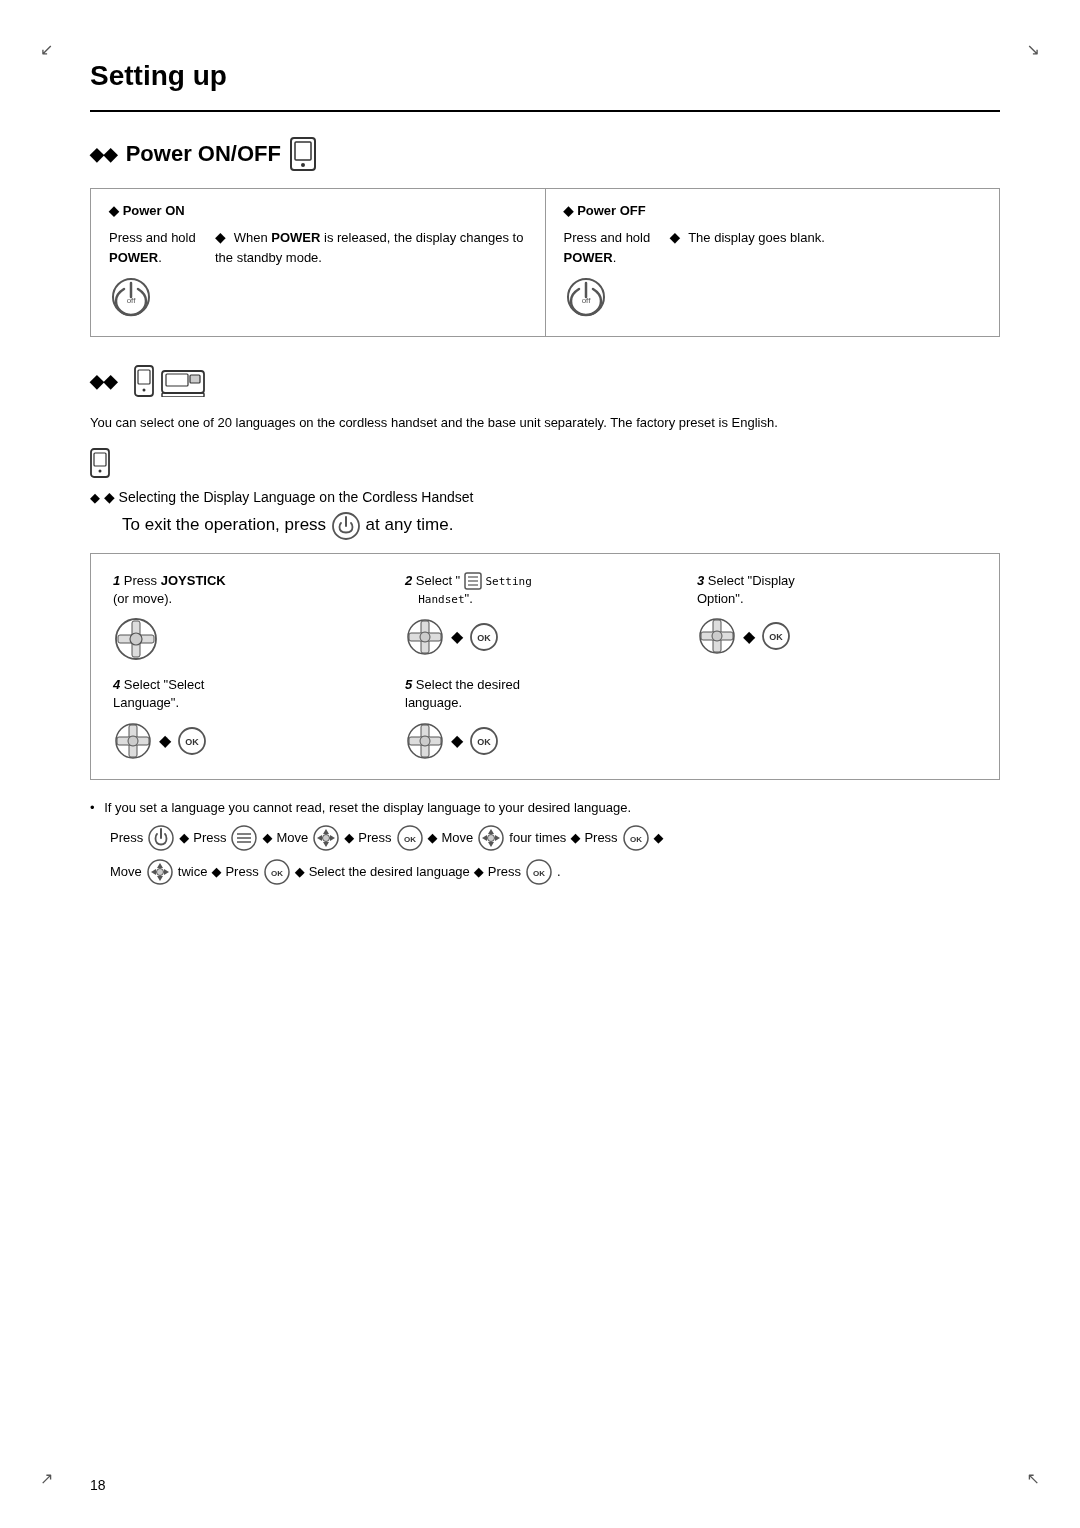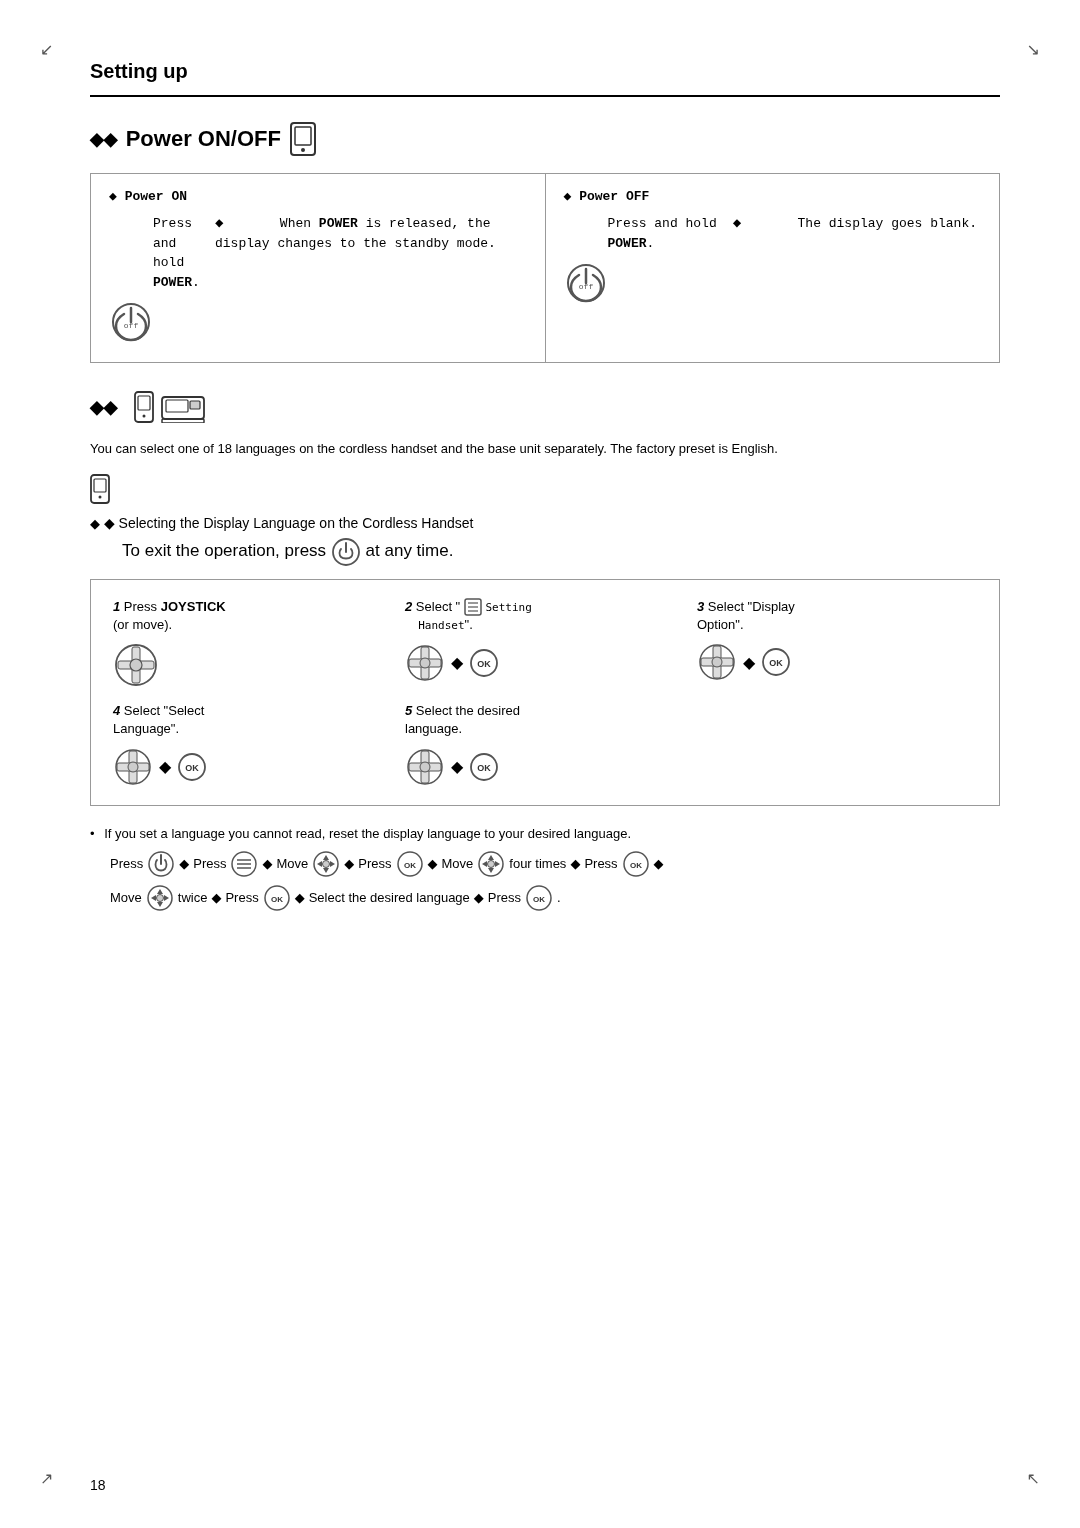--- a/index.html
+++ b/index.html
@@ -23,44 +23,43 @@
     .corner-tl { top: 40px; left: 40px; }
     .corner-tr { top: 40px; right: 40px; }
     .corner-bl { bottom: 40px; left: 40px; }
     .corner-br { bottom: 40px; right: 40px; }
 
     
     .page-number { position: absolute; bottom: 35px; left: 90px; font-size: 14px; }
 
     
     .section-title {
-      font-size: 20px;
+      font-size: 28px;
       font-weight: bold;
       border-bottom: 2px solid #000;
-      padding-bottom: 12px;
+      padding-bottom: 18px;
       margin-bottom: 24px;
     }
 
     
     .subsection-heading {
       display: flex;
       align-items: center;
       gap: 8px;
       font-size: 22px;
       font-weight: bold;
       margin-bottom: 16px;
     }
     .diamond-bullets { color: #000; font-size: 18px; }
 
     
     .power-box {
       display: flex;
       border: 1px solid #999;
       margin-bottom: 28px;
-      font-family: Liberation Mono, monospace;
     }
     .power-col {
       flex: 1;
       padding: 14px 18px;
       border-right: 1px solid #999;
     }
     .power-col:last-child { border-right: none; }
     .power-col-header {
       font-weight: bold;
       font-size: 13px;
@@ -70,21 +69,21 @@
     .power-inner {
       display: flex;
       gap: 16px;
       align-items: flex-start;
     }
     .power-inner-single {
       display: flex;
       gap: 16px;
       align-items: flex-start;
     }
-    .power-text { font-size: 13px; line-height: 1.5; margin-left: 44px; }
+    .power-text { font-size: 13px; line-height: 1.5; }
     .arrow-bullet {
       color: #000;
       font-size: 14px;
       margin-right: 4px;
     }
 
     
     .steps-box {
       border: 1px solid #999;
       padding: 18px 22px;
@@ -234,21 +233,21 @@
       </svg>
       <svg width="46" height="32" viewBox="0 0 46 32">
         <rect x="2" y="6" width="42" height="22" rx="3" fill="none" stroke="#333" stroke-width="1.8"></rect>
         <rect x="6" y="9" width="22" height="12" rx="1" fill="none" stroke="#333" stroke-width="1.2"></rect>
         <rect x="30" y="10" width="10" height="8" rx="1" fill="#ccc" stroke="#333" stroke-width="1.2"></rect>
         <rect x="2" y="28" width="42" height="4" rx="1" fill="none" stroke="#333" stroke-width="1.5"></rect>
       </svg>
     </span>
   </div>
 
-  <p class="lang-desc">You can select one of 18 languages on the cordless handset and the base unit separately. The factory preset is English.</p>
+  <p class="lang-desc">You can select one of 20 languages on the cordless handset and the base unit separately. The factory preset is English.</p>
 
   <div style="margin-bottom:8px;">
     <svg width="20" height="30" viewBox="0 0 20 30">
       <rect x="1" y="1" width="18" height="28" rx="3" fill="none" stroke="#333" stroke-width="1.8"></rect>
       <rect x="4" y="5" width="12" height="13" rx="1" fill="none" stroke="#333" stroke-width="1.2"></rect>
       <circle cx="10" cy="23" r="1.5" fill="#333"></circle>
     </svg>
   </div>
 
   <div class="sub-subsection-title">

